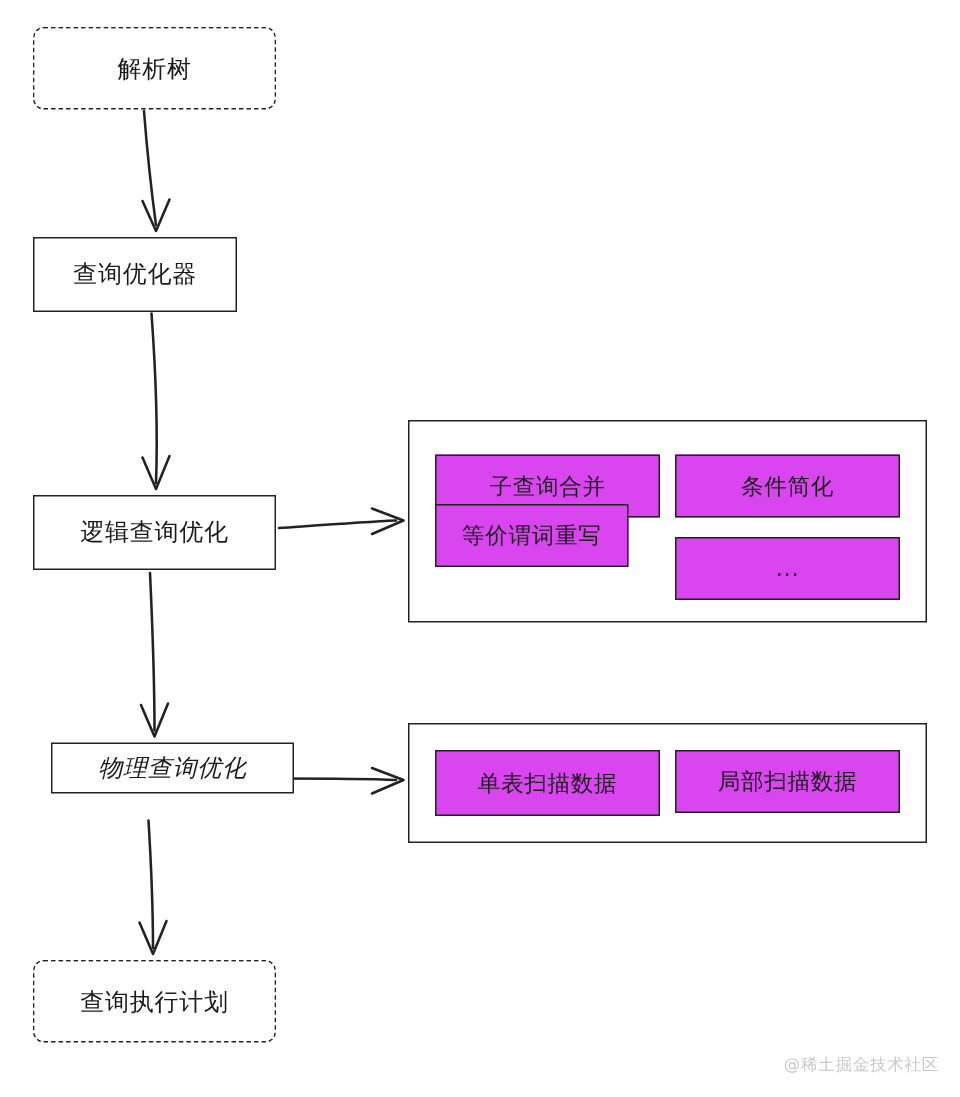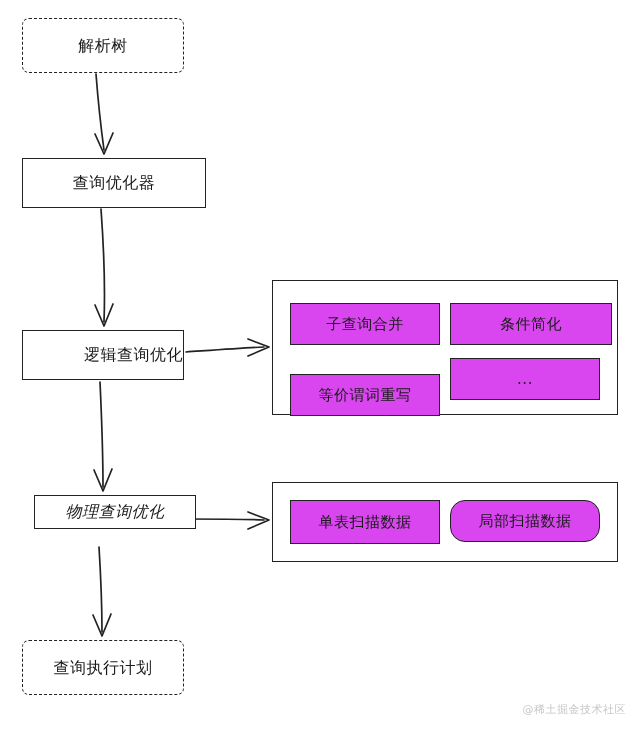--- a/index.html
+++ b/index.html
@@ -112,54 +112,54 @@
     <g>
       <path d="M 186 519 C 215 519, 242 519, 264 520" stroke="#222" stroke-width="1.7" fill="none" stroke-linecap="round"></path>
       <path d="M 248 512 L 269 520 L 248 529" stroke="#222" stroke-width="1.7" fill="none" stroke-linecap="round" stroke-linejoin="round"></path>
     </g>
   </svg>
 
   <div class="node dashed-box" style="left:22px; top:18px; width:162px; height:55px;">
     <span>解析树</span>
   </div>
 
-  <div class="node solid-box" style="left:22px; top:158px; width:184px; height:50px;">
+  <div class="node solid-box" style="left:22px; top:158px; width:136px; height:50px;">
     <span>查询优化器</span>
   </div>
 
-  <div class="node solid-box" style="left:22px; top:330px; width:162px; height:50px;justify-content:flex-end;">
+  <div class="node solid-box" style="left:22px; top:330px; width:162px; height:50px;">
     <span>逻辑查询优化</span>
   </div>
 
   <div class="node solid-box" style="left:34px; top:495px; width:162px; height:34px;font-style:italic;">
     <span>物理查询优化</span>
   </div>
 
   <div class="node dashed-box" style="left:22px; top:640px; width:162px; height:55px;">
     <span>查询执行计划</span>
   </div>
 
   <div class="group-box" style="left:272px; top:280px; width:346px; height:135px;"></div>
 
   <div class="inner-box" style="left:290px; top:303px; width:150px; height:42px;">
     <span>子查询合并</span>
   </div>
-  <div class="inner-box" style="left:450px; top:303px; width:162px; height:42px;">
+  <div class="inner-box" style="left:450px; top:303px; width:150px; height:42px;">
     <span>条件简化</span>
   </div>
-  <div class="inner-box" style="left:290px; top:374px; width:150px; height:42px;">
+  <div class="inner-box" style="left:290px; top:336px; width:129px; height:42px;">
     <span>等价谓词重写</span>
   </div>
   <div class="inner-box" style="left:450px; top:358px; width:150px; height:42px;">
     <span>...</span>
   </div>
 
   <div class="group-box" style="left:272px; top:482px; width:346px; height:80px;"></div>
 
   <div class="inner-box" style="left:290px; top:500px; width:150px; height:44px;">
     <span>单表扫描数据</span>
   </div>
-  <div class="inner-box" style="left:450px; top:500px; width:150px; height:42px;border-radius:15px;">
+  <div class="inner-box" style="left:450px; top:500px; width:150px; height:42px;">
     <span>局部扫描数据</span>
   </div>
 
   <div class="watermark">@稀土掘金技术社区</div>
 </div>
 
 </body></html>

